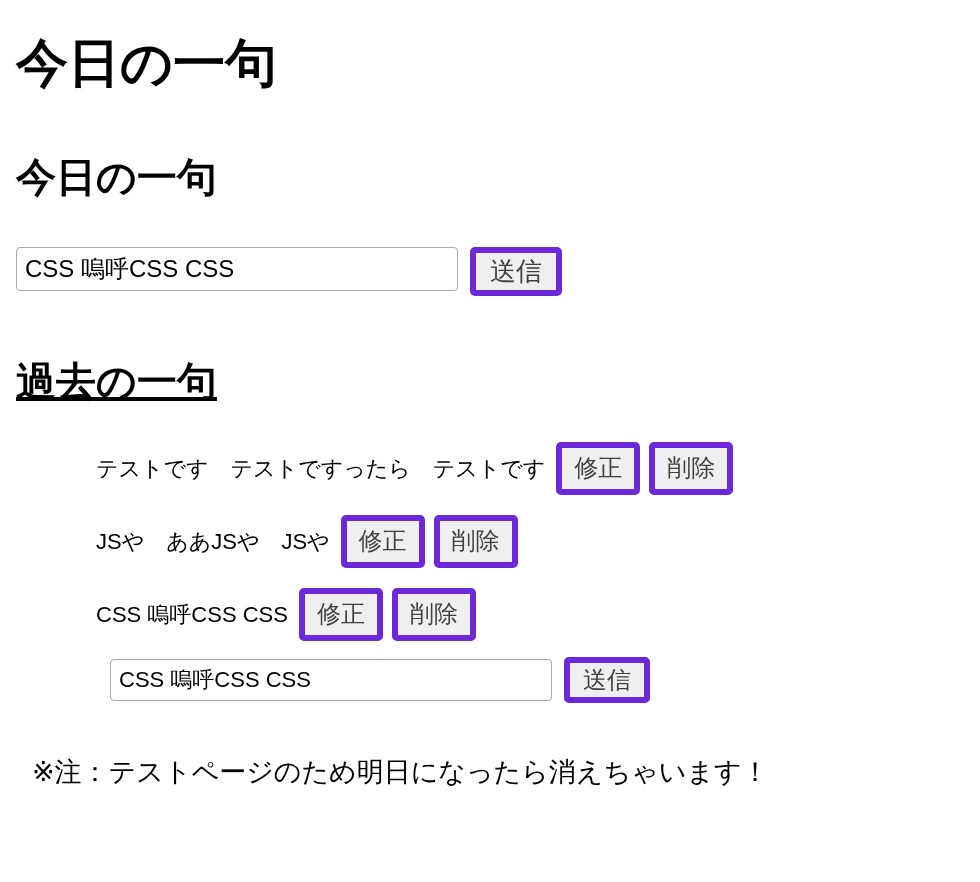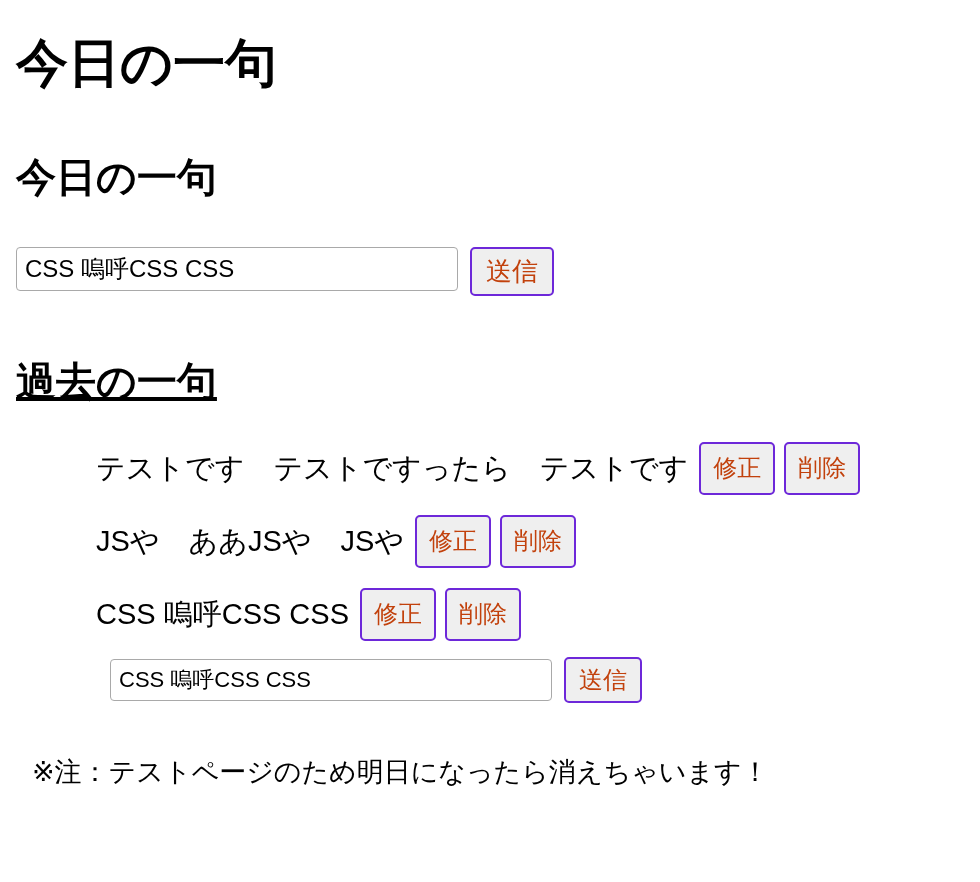--- a/index.html
+++ b/index.html
@@ -67,23 +67,23 @@
     width: 442px;
   }
   input.text-field.edit {
     width: 442px;
     height: 42px;
     font-size: 22px;
   }
 
   button.btn {
     font-family: "Liberation Sans", "DejaVu Sans", sans-serif;
-    color: #c2410c;
+    color: #404040;
     background-color: #efefef;
-    border: 2px solid #6d28d9;
+    border: 6px solid #6d28d9;
     border-radius: 5px;
     padding: 4px 12px;
     margin: 0;
     cursor: pointer;
     box-sizing: border-box;
     line-height: 1.1;
   }
   button.btn.submit-main {
     font-size: 26px;
     height: 49px;
@@ -115,21 +115,21 @@
   ul.haiku-list li.haiku-item::marker {
     font-size: 27px;
   }
   .item-row {
     display: inline-flex;
     align-items: center;
     gap: 9px;
     vertical-align: middle;
   }
   .haiku-text {
-    font-size: 29px;
+    font-size: 22px;
     white-space: pre;
     margin-right: 2px;
     text-align: center;
   }
 
   .edit-form {
     margin-top: 16px;
     margin-left: 14px;
     display: flex;
     align-items: center;

